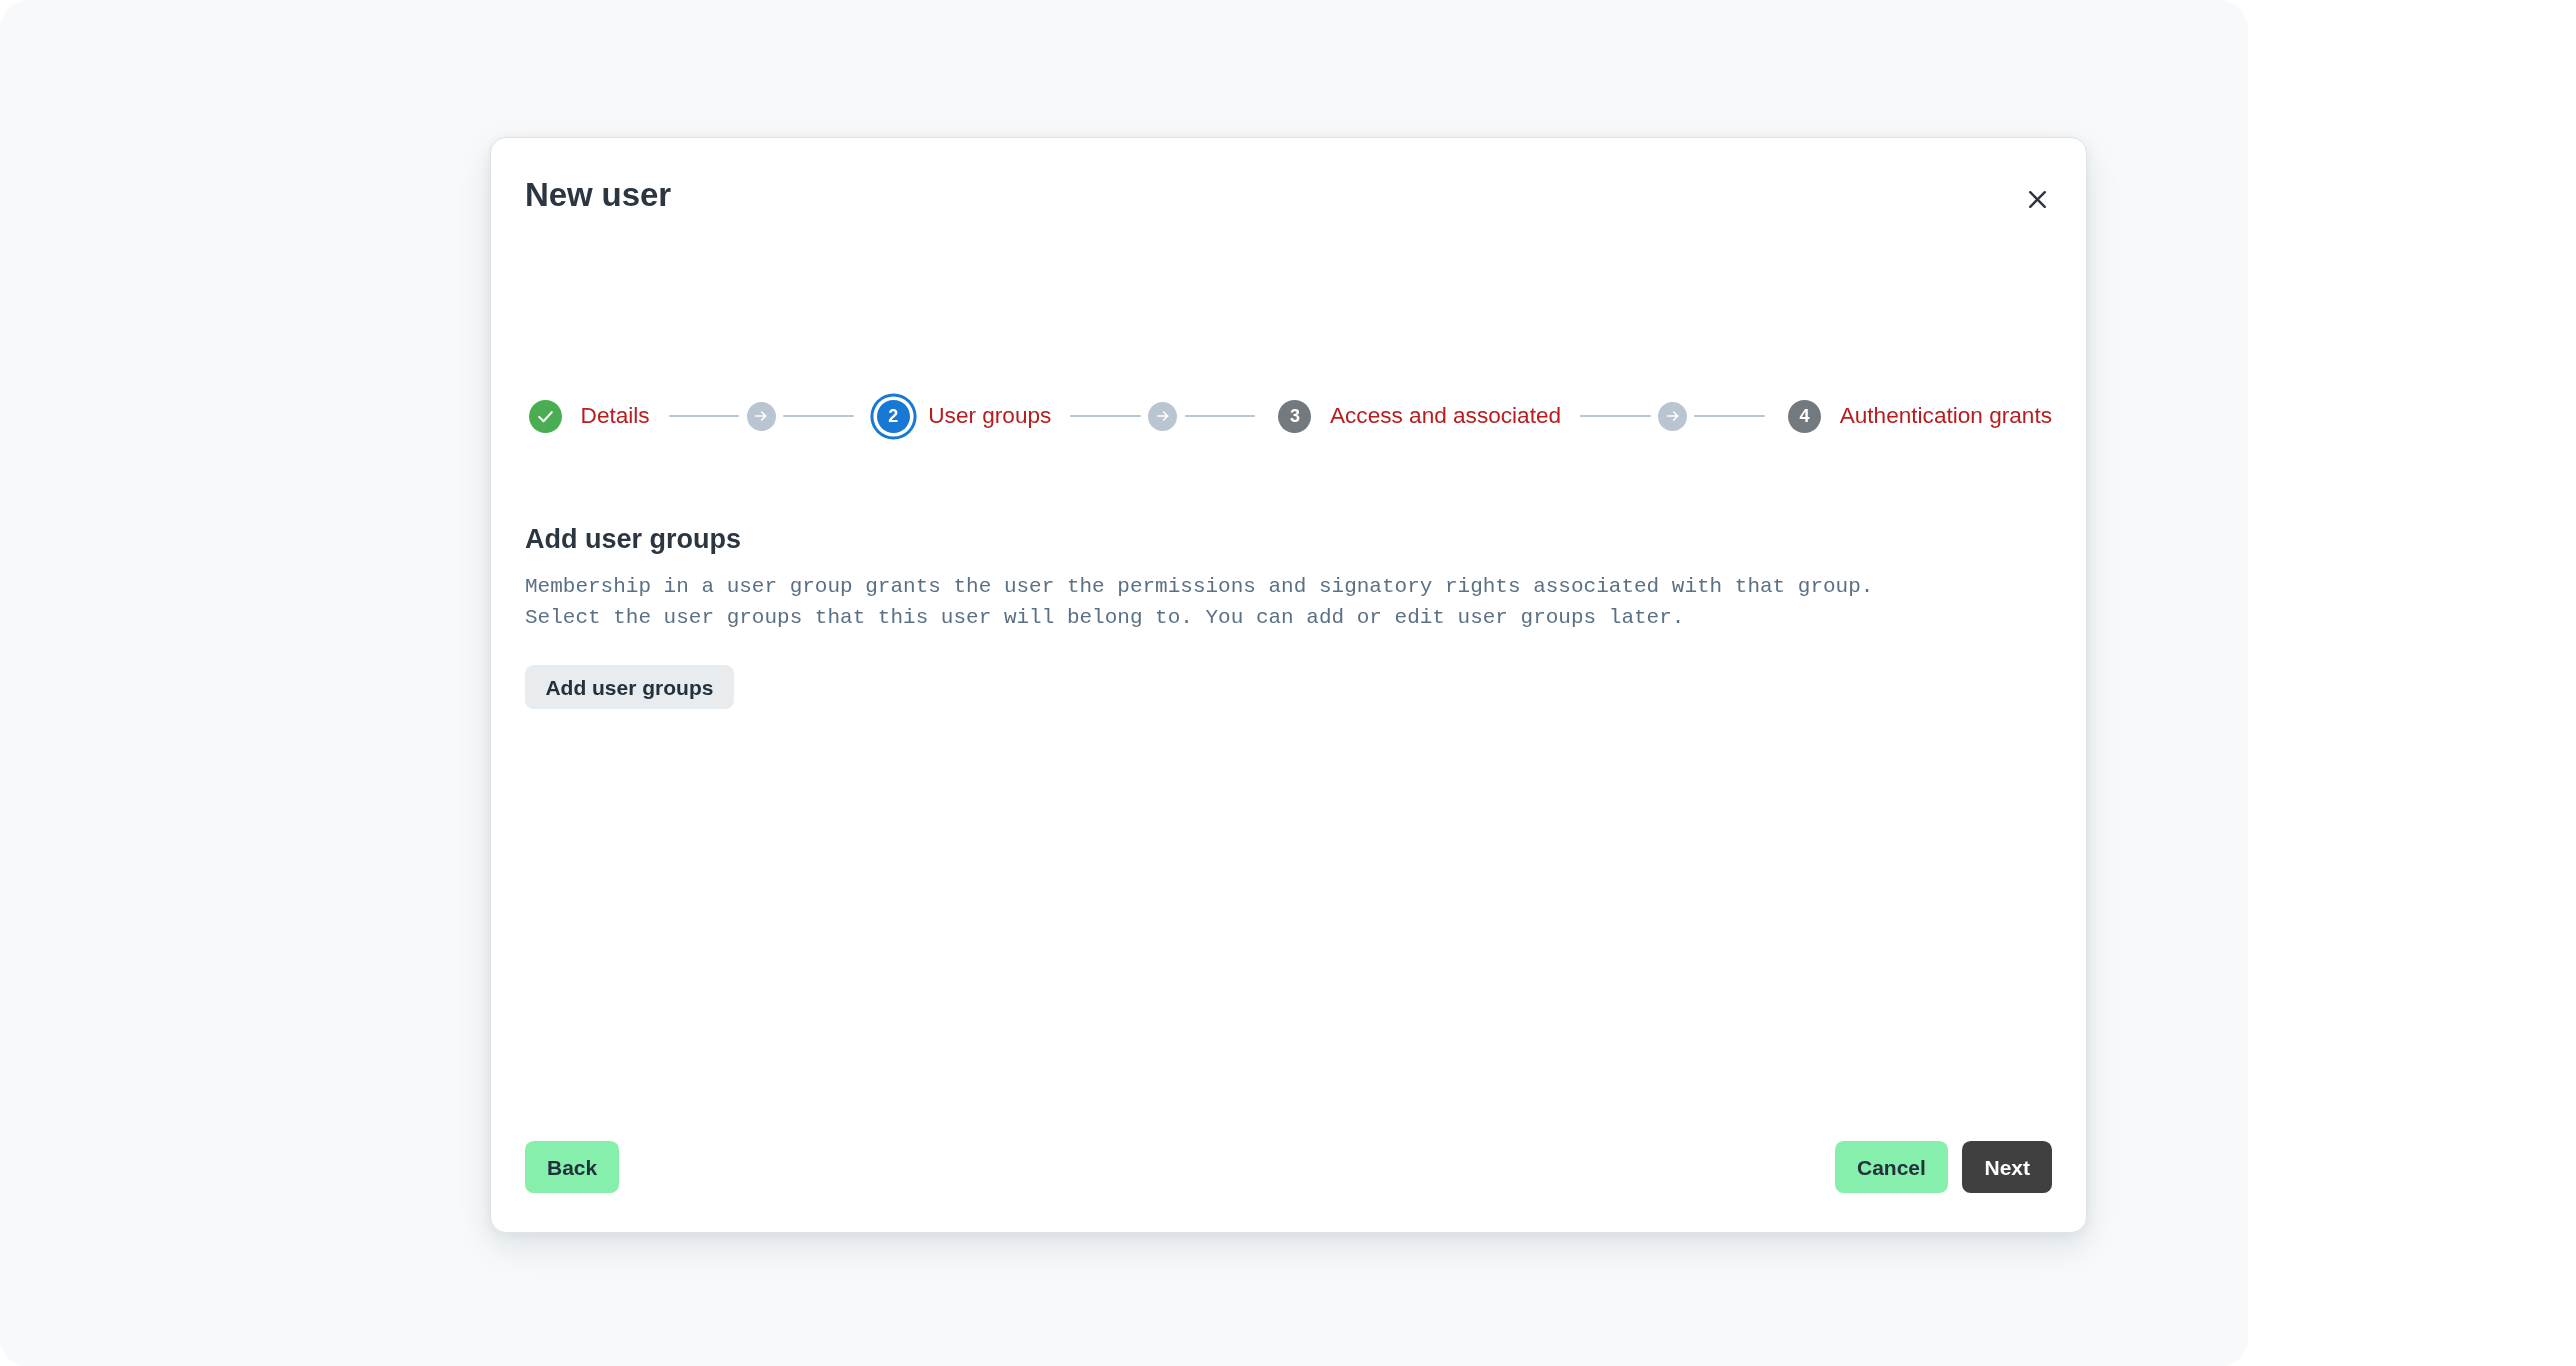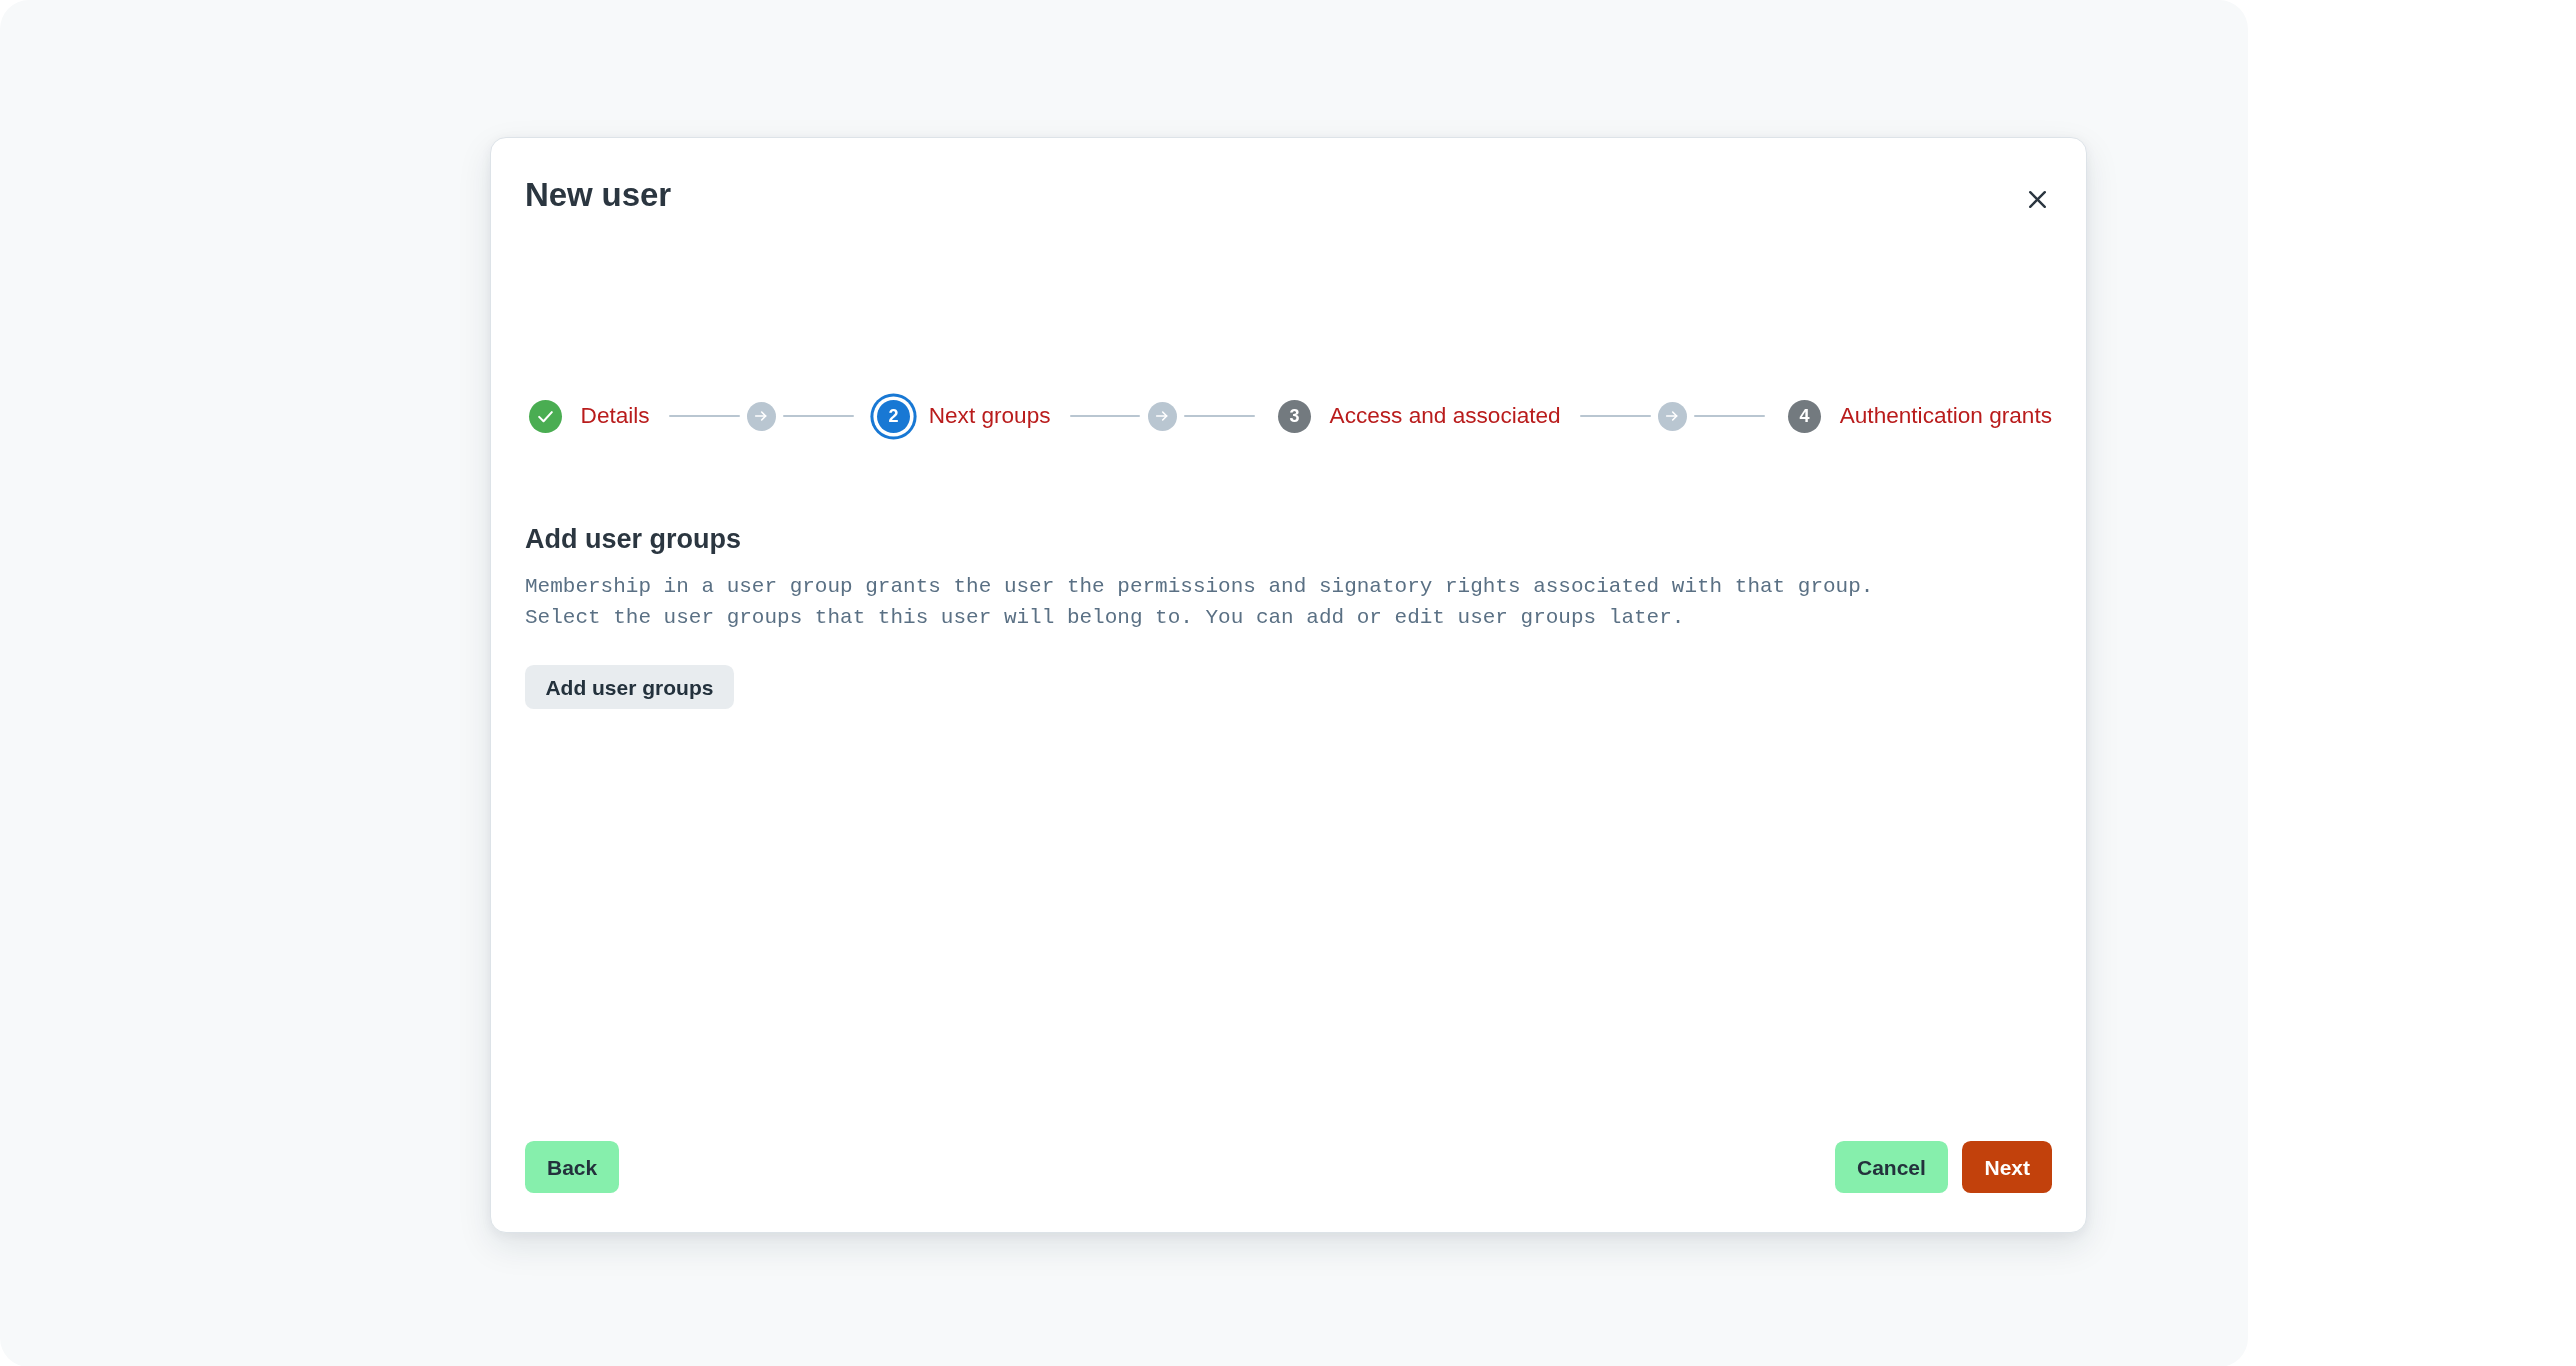--- a/index.html
+++ b/index.html
@@ -204,21 +204,21 @@
     border: none;
     border-radius: 8.7px;
     padding: 15.3px 22px;
     cursor: pointer;
   }
   .btn-neutral {
     background: #86efac;
     color: #23313c;
   }
   .btn-primary {
-    background: #c2410c;
+    background: #404040;
     color: #ffffff;
   }
 </style>
 </head>
 <body>
 
 <div class="viewport">
 
   <div class="dialog">
 
@@ -252,21 +252,21 @@
             <polyline points="13,6 19,12 13,18"></polyline>
           </svg>
         </div>
         <div class="line"></div>
       </div>
 
       <div class="step">
         <div class="step-badge-wrap">
           <div class="step-badge current">2</div>
         </div>
-        <div class="step-label">Next groups</div>
+        <div class="step-label">User groups</div>
       </div>
 
       <div class="connector">
         <div class="line"></div>
         <div class="arrow-dot">
           <svg width="16" height="16" viewBox="0 0 24 24" fill="none" stroke="#ffffff" stroke-width="2.4" stroke-linecap="round" stroke-linejoin="round">
             <line x1="4" y1="12" x2="19" y2="12"></line>
             <polyline points="13,6 19,12 13,18"></polyline>
           </svg>
         </div>

